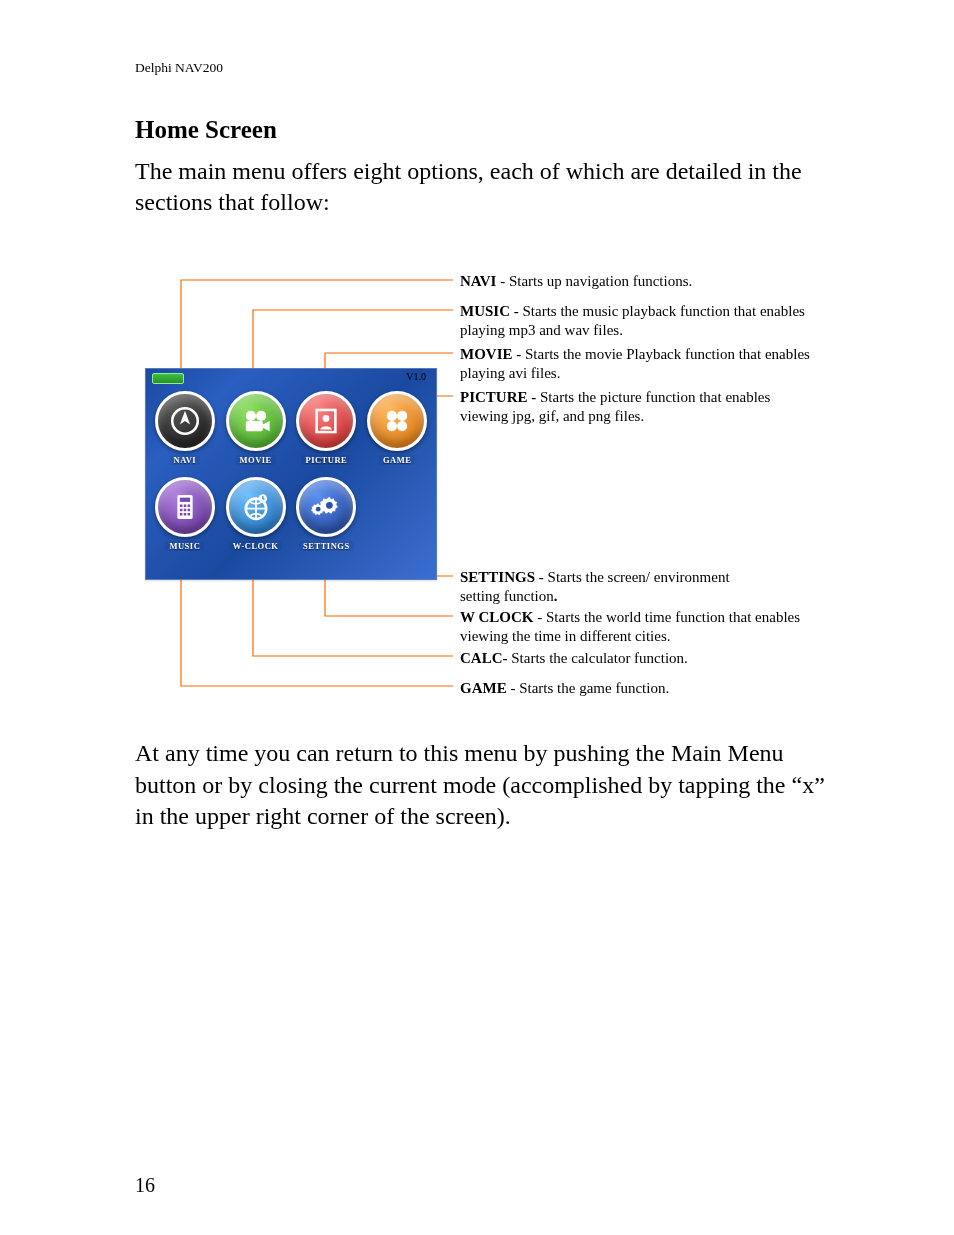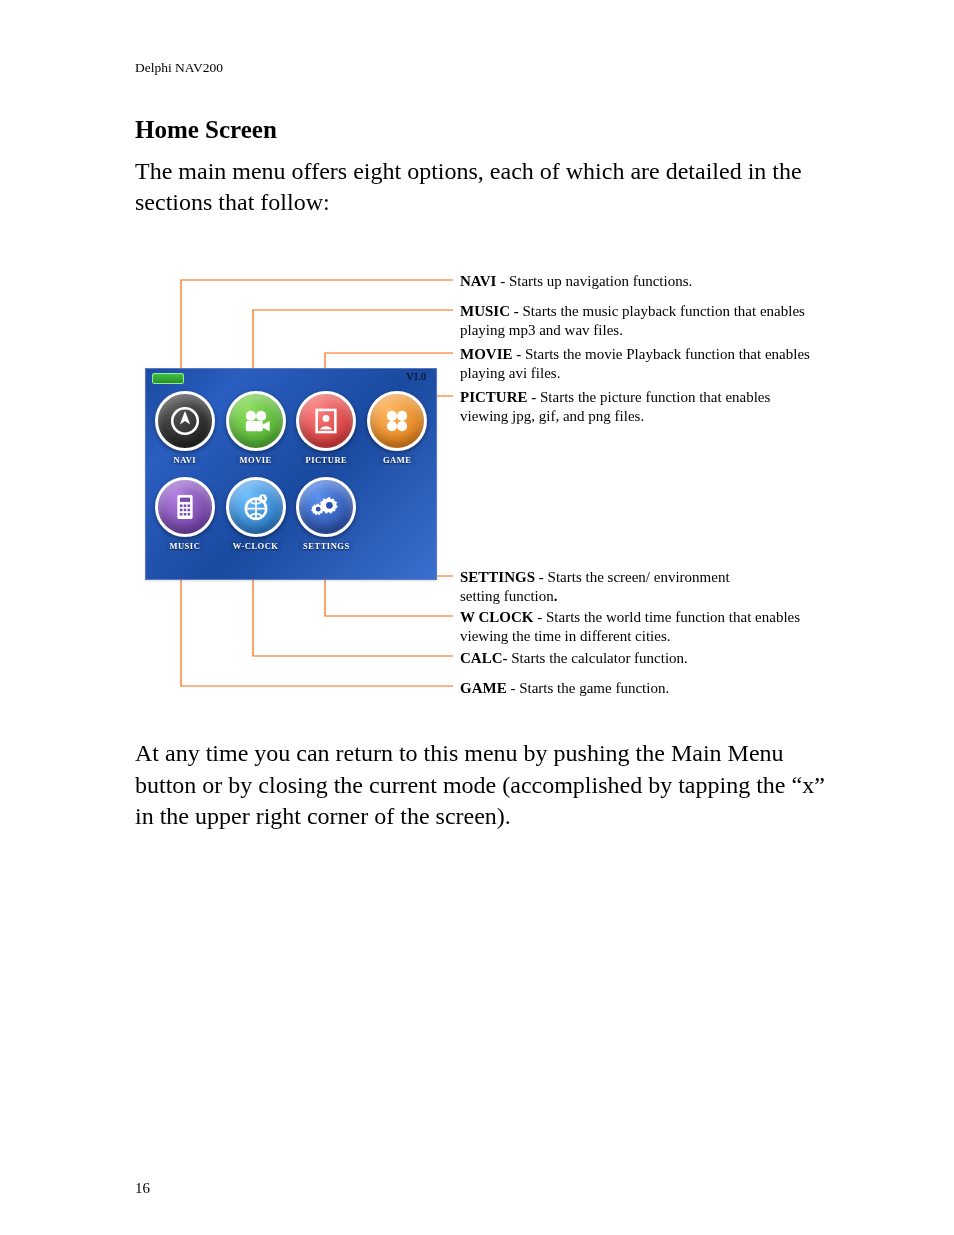--- a/index.html
+++ b/index.html
@@ -118,21 +118,21 @@
   }
   .callout-text b { font-weight: bold; }
   svg.leaders { position:absolute; left:0; top:0; }
   svg.leaders path { fill:none; stroke:#ff6600; stroke-width:1.2; }
   svg.leaders circle { fill:#ff6600; }
 
   .page-num {
     position: absolute;
     left: 135px;
     bottom: 38px;
-    font-size: 15px;
+    font-size: 20px;
   }
 
   
   .glyph { width:34px; height:34px; }
 </style>
 </head>
 <body>
 
 <div class="page">
   <div class="doc-header">Delphi NAV200</div>

